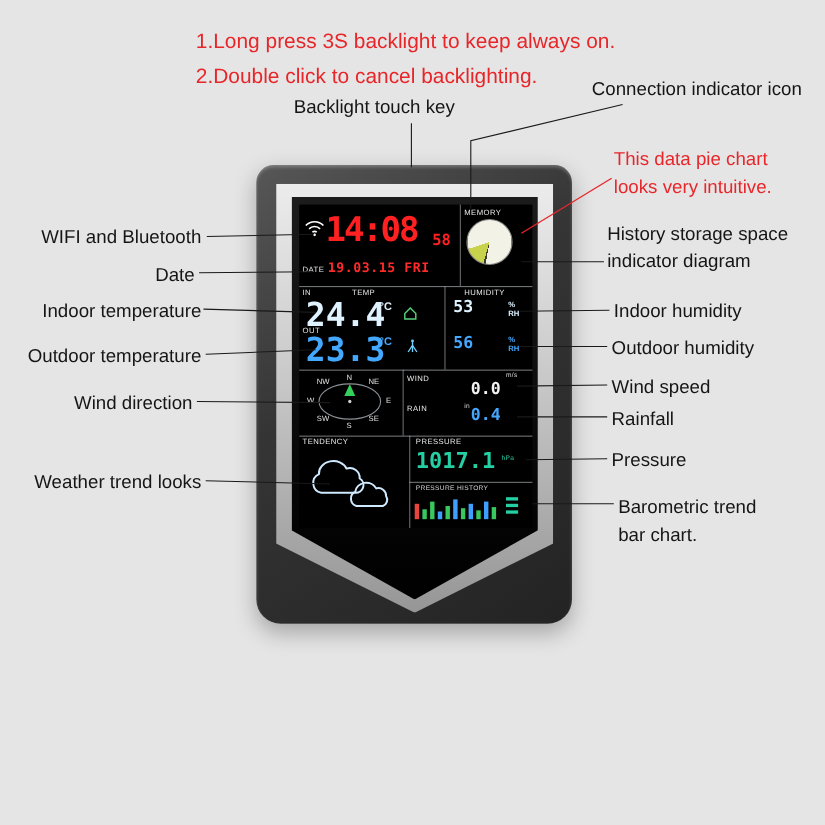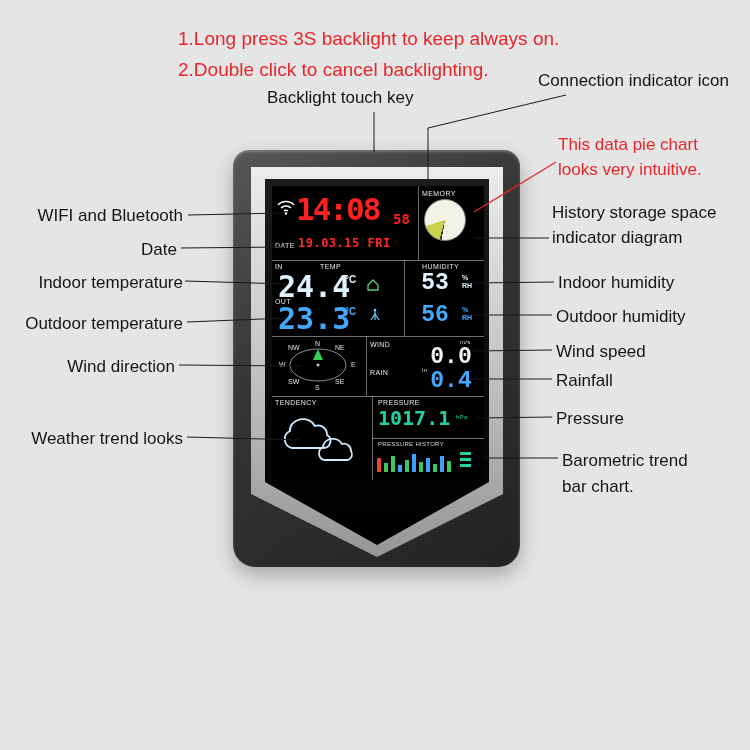--- a/index.html
+++ b/index.html
@@ -40,21 +40,21 @@
   .blue { color:#44a8ff; }
   .teal { color:#25cfa4; }
   .white { color:#f2f2f2; }
   .unit { position:absolute; font-size:10px; font-weight:bold; line-height:1; }
   .hum-unit { position:absolute; display:flex; flex-direction:column; font-size:7px; font-weight:bold; line-height:1.15; }
   .pie { position:absolute; left:152px; top:13px; width:42px; height:42px; border-radius:50%;
          border:1px solid #8a8a8a;
          background:conic-gradient(from 190deg,#3c3c2c 0deg 6deg,#c8d24b 6deg 62deg,#f2f2e6 62deg 360deg); }
   .compass { position:absolute; left:4px; top:153px; width:84px; height:52px; }
   .cdir { position:absolute; font-size:7px; color:#e0e0e0; line-height:1; }
-  .num-box { position:absolute; width:46px; text-align:center; font-size:23px;font-family:Liberation Mono, monospace; }
+  .num-box { position:absolute; width:46px; text-align:left; font-size:15px; }
   .bar-icon { position:absolute; left:188px; top:266px; width:12px; height:15px; display:flex; flex-direction:column; justify-content:space-between; }
   .bar-icon span { display:block; width:11px; height:3px; background:#25cfa4; }
 
   svg { position:absolute; overflow:visible; }
   .leader { position:absolute; inset:0; pointer-events:none; }
 </style>
 </head>
 <body>
 
 <div class="stage">

